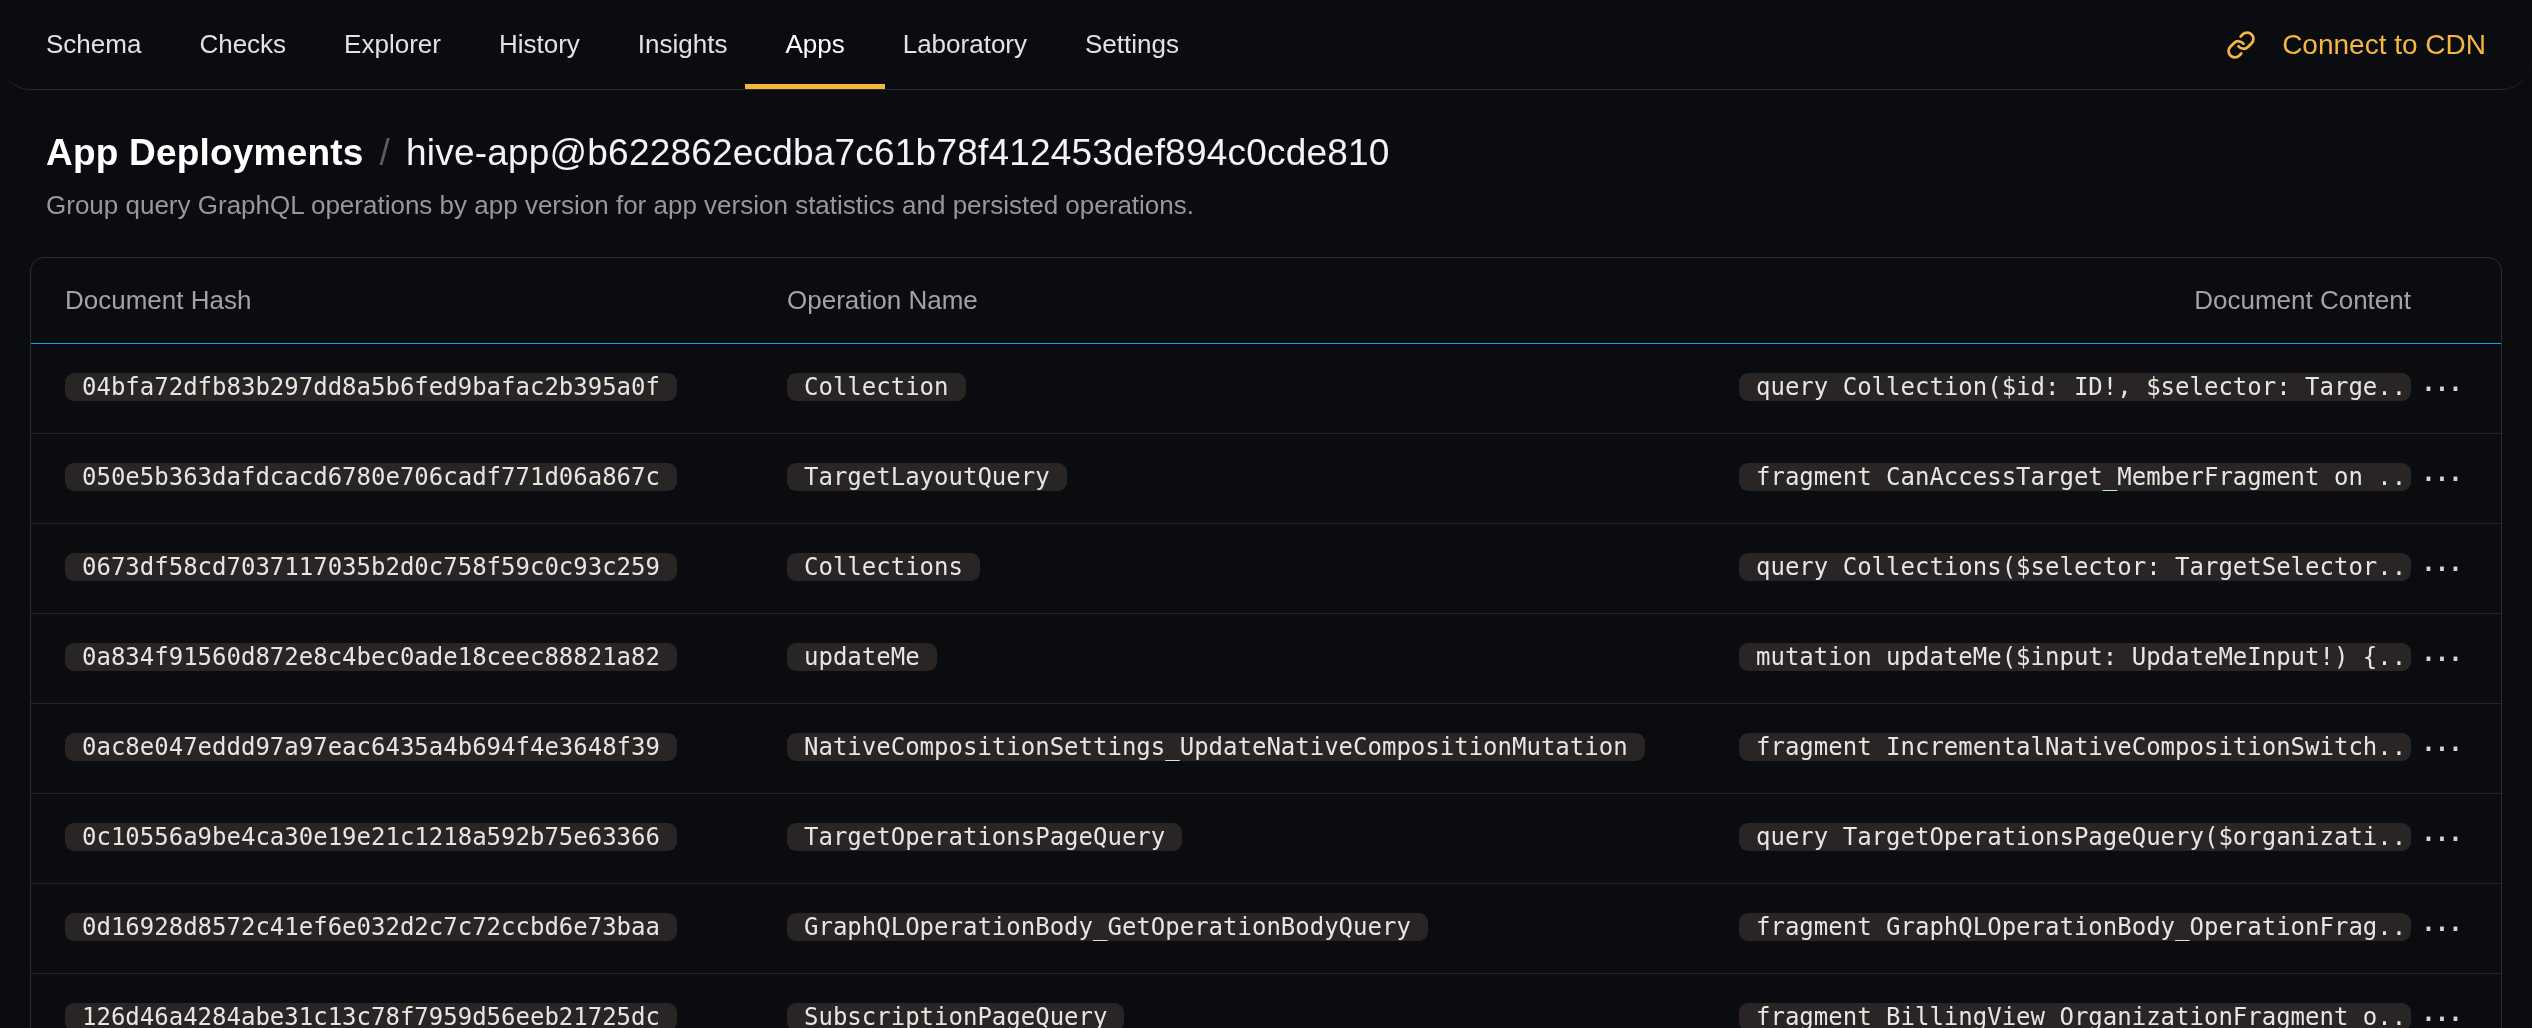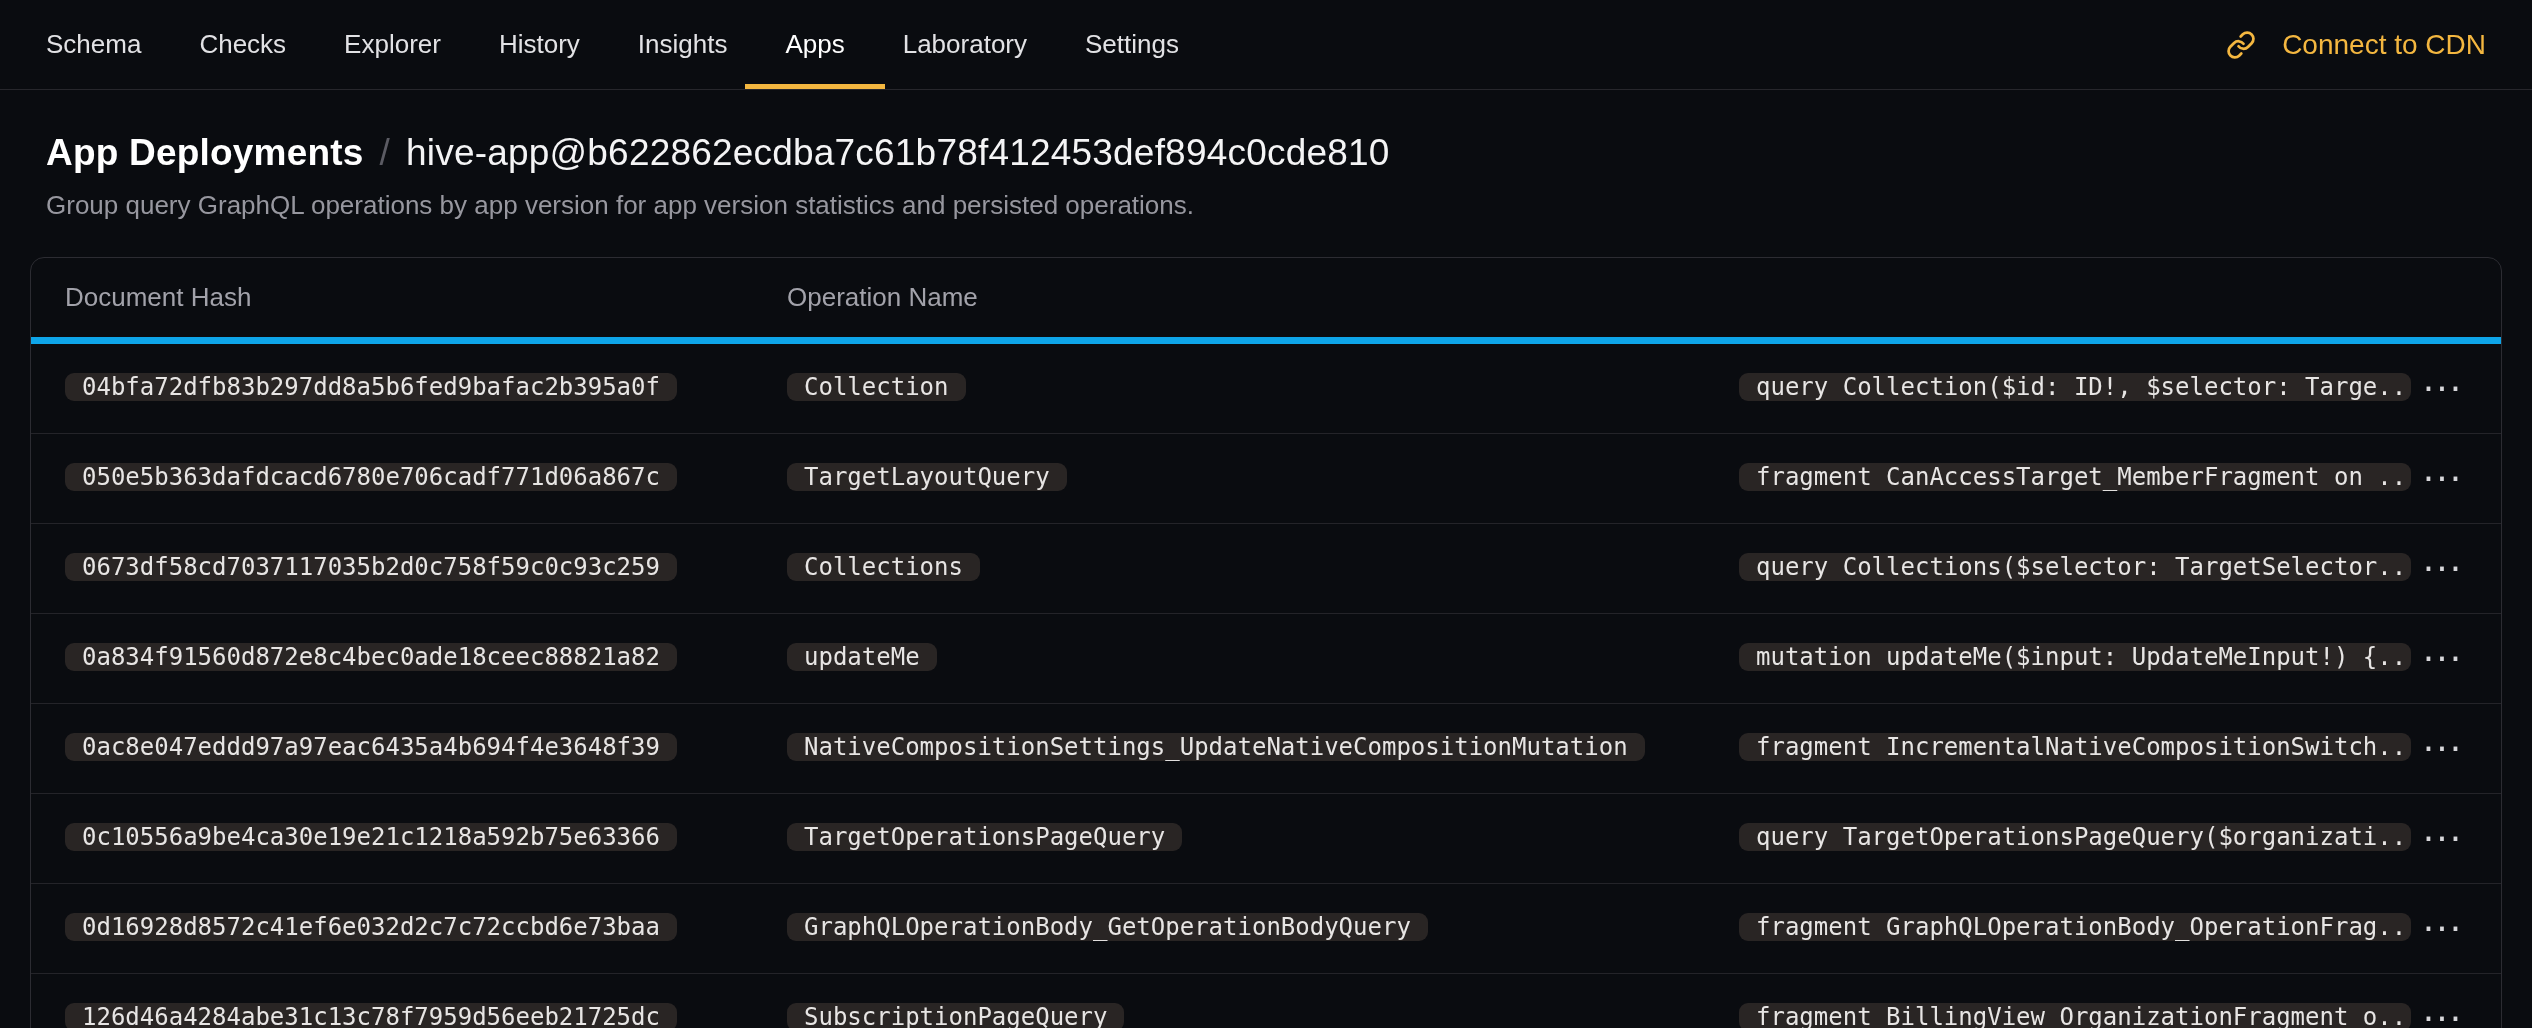--- a/index.html
+++ b/index.html
@@ -11,20 +11,21 @@
   }
 
   
   .topnav {
     height:90px;
     display:flex;
     align-items:stretch;
     padding:0 46px;
     border-bottom:1px solid #27272c;
     background:#0a0c10;
+    border-radius:31px;
   }
   .nav-tabs { display:flex; gap:58px; }
   .nav-tab {
     position:relative;
     display:flex;
     align-items:center;
     font-size:26px;
     color:#e2e2e5;
     cursor:pointer;
     white-space:nowrap;
@@ -68,21 +69,21 @@
     display:grid;
     grid-template-columns:722px 952px 1fr 64px;
     align-items:center;
     padding-left:34px;
     padding-right:26px;
   }
   .thead {
     height:86px;
     color:#a2a2aa;
     font-size:26px;
-    border-bottom:7px solid #0ea5e9;
+    border-bottom:1px solid #0ea5e9;
   }
   .th-content { text-align:right; }
   .trow {
     height:90px;
     border-bottom:1px solid #242429;
   }
   .trow:last-child { border-bottom:none; }
   .badge {
     display:inline-block;
     background:#292524;
@@ -154,20 +155,21 @@
   <div class="breadcrumb">
     <span class="root">App Deployments</span><span class="sep">/</span><span class="appid">hive-app@b622862ecdba7c61b78f412453def894c0cde810</span>
   </div>
   <div class="subtitle">Group query GraphQL operations by app version for app version statistics and persisted operations.</div>
 </section>
 
 <section class="table-card">
   <div class="grid-row thead">
     <div>Document Hash</div>
     <div>Operation Name</div>
+    <div class="th-content">Document Content</div>
     <div></div>
   </div>
   <div id="table-body">
       <div class="grid-row trow">
     <div class="cell">
       <span class="badge">04bfa72dfb83b297dd8a5b6fed9bafac2b395a0f</span>
     </div>
     <div class="cell">
       <span class="badge">Collection</span>
     </div>

